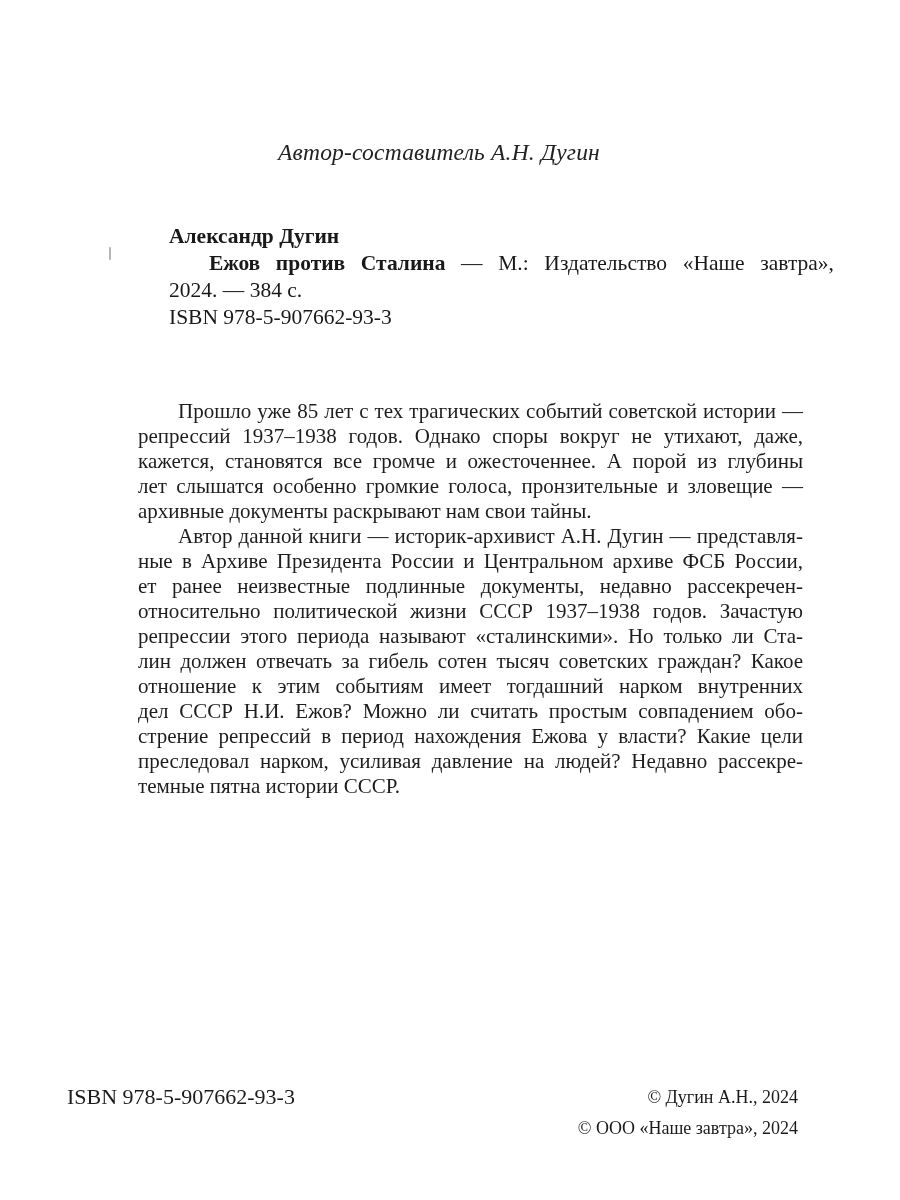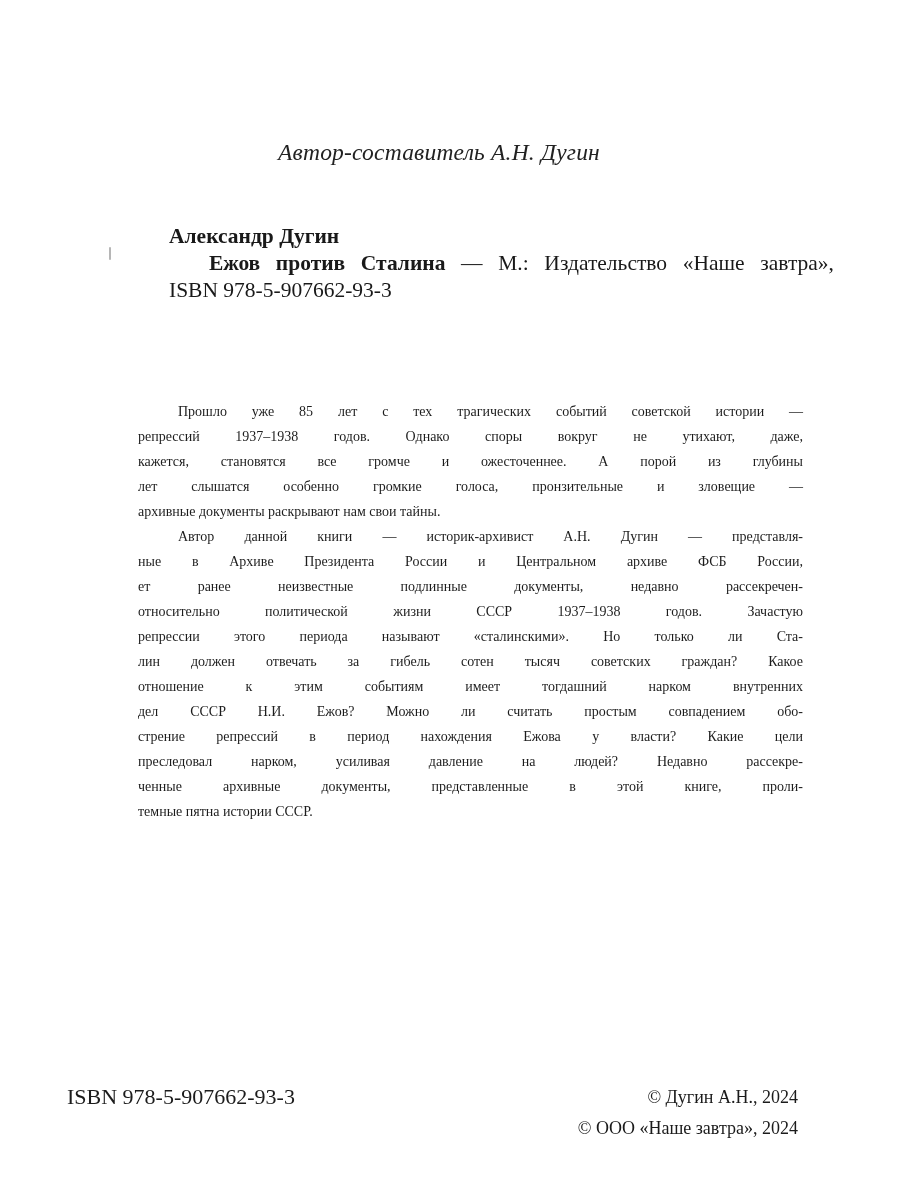--- a/index.html
+++ b/index.html
@@ -51,21 +51,21 @@
     text-align: justify;
     text-align-last: justify;
     text-indent: 40px;
   }
   
   .annotation {
     position: absolute;
     top: 399px;
     left: 138px;
     width: 665px;
-    font-size: 14px;
+    font-size: 21px;
     line-height: 25px;
     color: #1d1d1d;
   }
   .jline {
     height: 25px;
     text-align: justify;
     text-align-last: justify;
   }
   .jline.first { text-indent: 40px; }
   .jline.last { text-align-last: left; }
@@ -103,41 +103,41 @@
 
 <div class="page">
 
   <div class="compiler-heading">Автор-составитель А.Н. Дугин</div>
 
   <div class="scan-mark"></div>
 
   <div class="biblio">
     <div class="b-line bold">Александр Дугин</div>
     <div class="b-line justified"><span class="bold">Ежов против Сталина</span> <span>— М.: Издательство «Наше завтра»,</span></div>
+    <div class="b-line">2024. — 384 с.</div>
     <div class="b-line">ISBN 978-5-907662-93-3</div>
   </div>
 
   <div class="annotation">
     <div class="jline first">Прошло уже 85 лет с тех трагических событий советской истории —</div>
     <div class="jline">репрессий 1937–1938 годов. Однако споры вокруг не утихают, даже,</div>
     <div class="jline">кажется, становятся все громче и ожесточеннее. А порой из глубины</div>
     <div class="jline">лет слышатся особенно громкие голоса, пронзительные и зловещие —</div>
     <div class="jline last">архивные документы раскрывают нам свои тайны.</div>
 
     <div class="jline first">Автор данной книги — историк-архивист А.Н. Дугин — представля-</div>
     <div class="jline">ные в Архиве Президента России и Центральном архиве ФСБ России,</div>
     <div class="jline">ет ранее неизвестные подлинные документы, недавно рассекречен-</div>
     <div class="jline">относительно политической жизни СССР 1937–1938 годов. Зачастую</div>
     <div class="jline">репрессии этого периода называют «сталинскими». Но только ли Ста-</div>
     <div class="jline">лин должен отвечать за гибель сотен тысяч советских граждан? Какое</div>
     <div class="jline">отношение к этим событиям имеет тогдашний нарком внутренних</div>
     <div class="jline">дел СССР Н.И. Ежов? Можно ли считать простым совпадением обо-</div>
     <div class="jline">стрение репрессий в период нахождения Ежова у власти? Какие цели</div>
     <div class="jline">преследовал нарком, усиливая давление на людей? Недавно рассекре-</div>
-    <div class="jline">ченные архивные документы, представленные в этой книге, проли-</div>
     <div class="jline last">темные пятна истории СССР.</div>
   </div>
 
   <div class="footer-isbn">ISBN 978-5-907662-93-3</div>
 
   <div class="copyright-block">
     <div>© Дугин А.Н., 2024</div>
     <div>© ООО «Наше завтра», 2024</div>
   </div>
 

